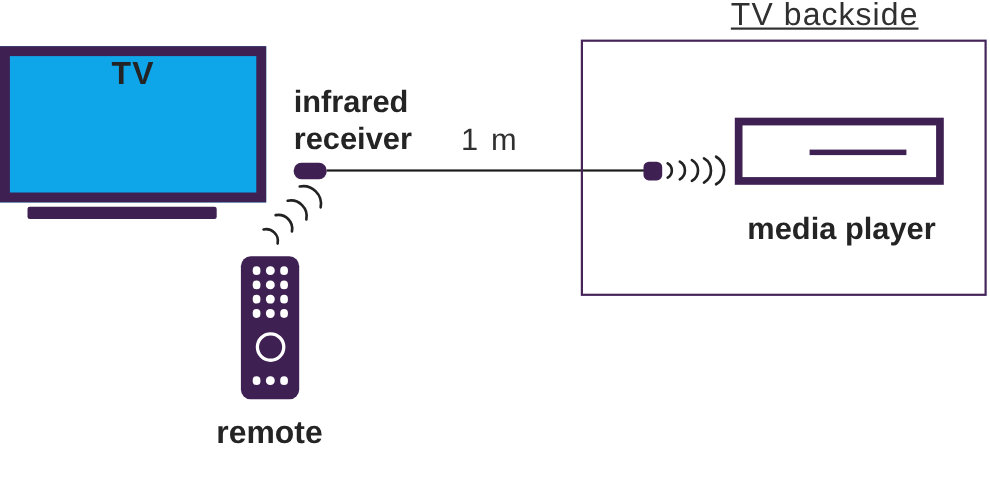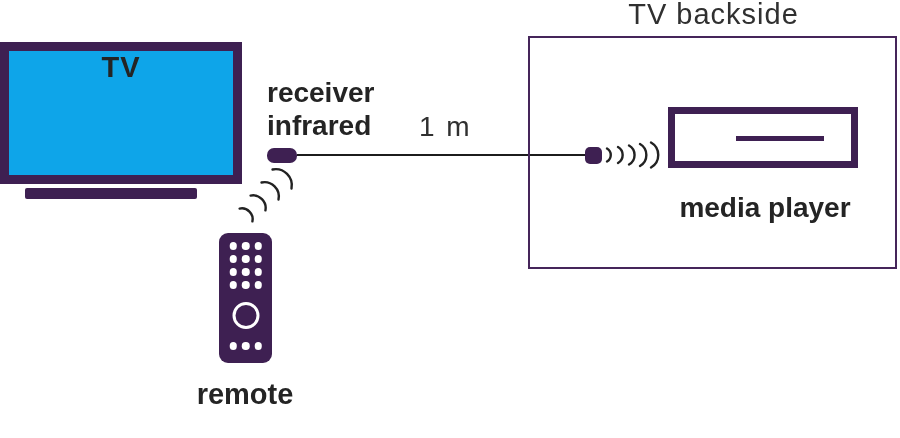--- a/index.html
+++ b/index.html
@@ -26,22 +26,22 @@
 
   
   .arcs{position:absolute;}
   .arcs path{fill:none;stroke:#222;stroke-width:2.4;stroke-linecap:round;}
   .arcs-remote{left:228px;top:162px;}
   .arcs-emitter{left:604px;top:128px;}
 
   
   .backside-box{position:absolute;left:528px;top:36px;width:369px;height:233px;
     border:2.5px solid var(--box-border);background:transparent;}
-  .backside-title{position:absolute;left:606px;top:0;width:215px;text-align:center;
-    font-size:29px;font-weight:400;letter-spacing:1px;color:var(--soft-ink);line-height:29px;}
+  .backside-title{position:absolute;left:620px;top:0;width:215px;text-align:right;
+    font-size:29px;font-weight:400;letter-spacing:1px;color:var(--soft-ink);line-height:29px;text-decoration:underline;}
   .emitter{position:absolute;left:585px;top:147px;width:17px;height:17px;border-radius:5px;background:var(--purple);}
 
   
   .media-player{position:absolute;left:668px;top:107px;width:190px;height:61px;
     border:7px solid var(--purple);background:#fff;}
   .disc-slot{position:absolute;left:61px;top:22px;width:88px;height:4.5px;background:var(--purple);}
   .mp-label{position:absolute;left:655px;top:192px;width:220px;text-align:center;
     font-size:28px;font-weight:700;color:var(--ink);}
 
   
@@ -59,22 +59,22 @@
 <body>
 
 <div class="stage">
 
   <div class="tv-frame">
     <span class="tv-label">TV</span>
   </div>
   <div class="tv-stand"></div>
 
   <div class="ir-label">
+    <div>infrared</div>
     <div>receiver</div>
-    <div>infrared</div>
   </div>
 
   <div class="length-label">1 m</div>
   <div class="cable"></div>
   <div class="ir-pill"></div>
 
   <svg class="arcs arcs-remote" width="74" height="70" viewBox="0 0 74 70">
     <path d="M11.6 46.6 A10.8 10.8 0 0 1 24.4 59.4"></path>
     <path d="M22.6 33.6 A12.6 12.6 0 0 1 37.4 48.4"></path>
     <path d="M33.5 20.5 A14.4 14.4 0 0 1 50.5 37.5"></path>

